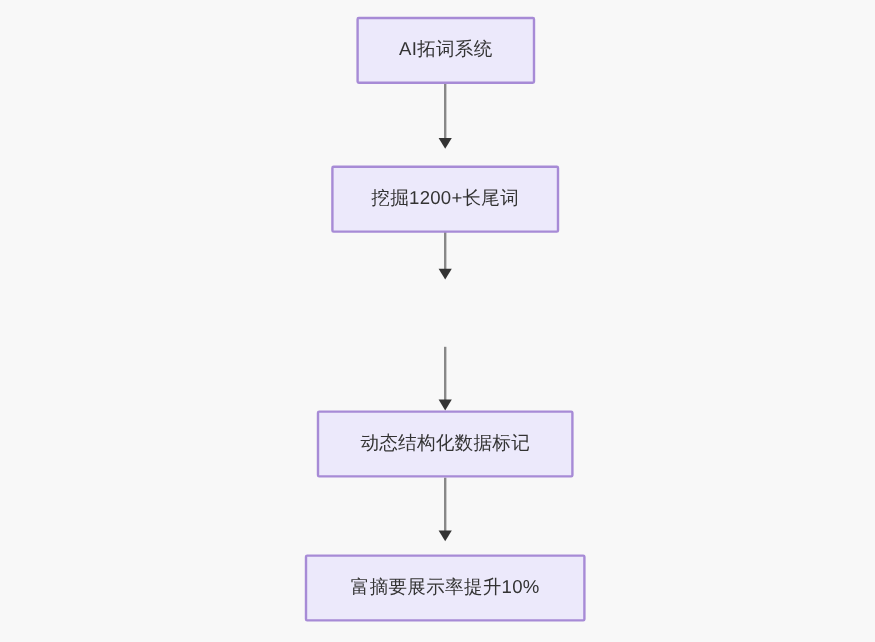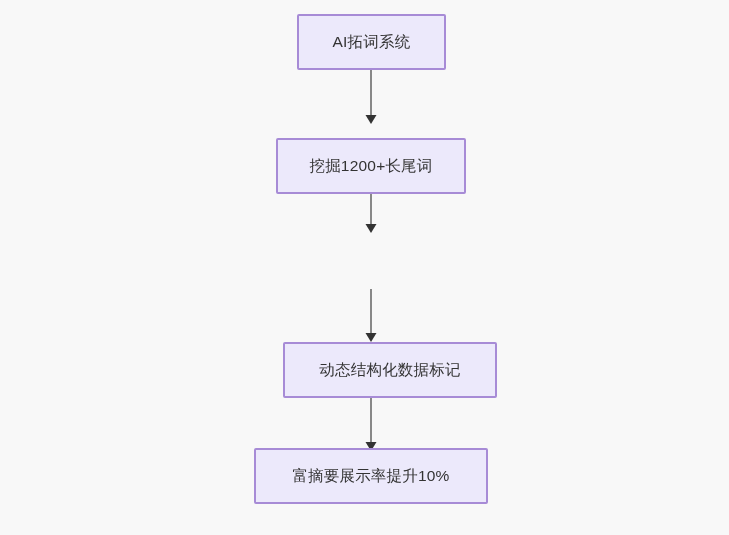--- a/index.html
+++ b/index.html
@@ -79,21 +79,21 @@
 
   <div class="node" style="left:297px; top:14px; width:149px; height:56px;">
     <span class="node-label">AI拓词系统</span>
   </div>
 
   <div class="node" style="left:276px; top:124px; width:190px; height:56px;margin-top:14px;">
     <span class="node-label">挖掘1200+长尾词</span>
   </div>
 
 
-  <div class="node" style="left:264px; top:342px; width:214px; height:56px;margin-left:19px;">
+  <div class="node" style="left:264px; top:342px; width:214px; height:56px;">
     <span class="node-label">动态结构化数据标记</span>
   </div>
 
-  <div class="node" style="left:254px; top:448px; width:234px; height:56px;">
+  <div class="node" style="left:254px; top:462px; width:234px; height:56px;">
     <span class="node-label">富摘要展示率提升10%</span>
   </div>
 
 </div>
 
 </body></html>

